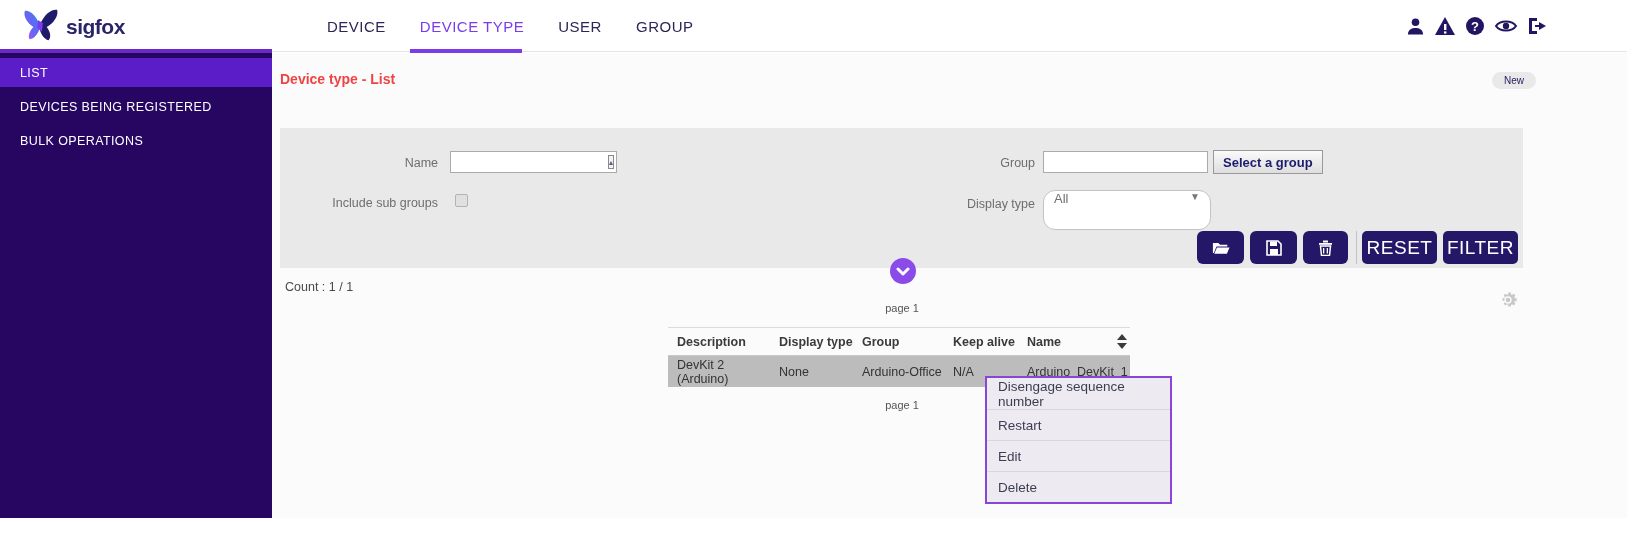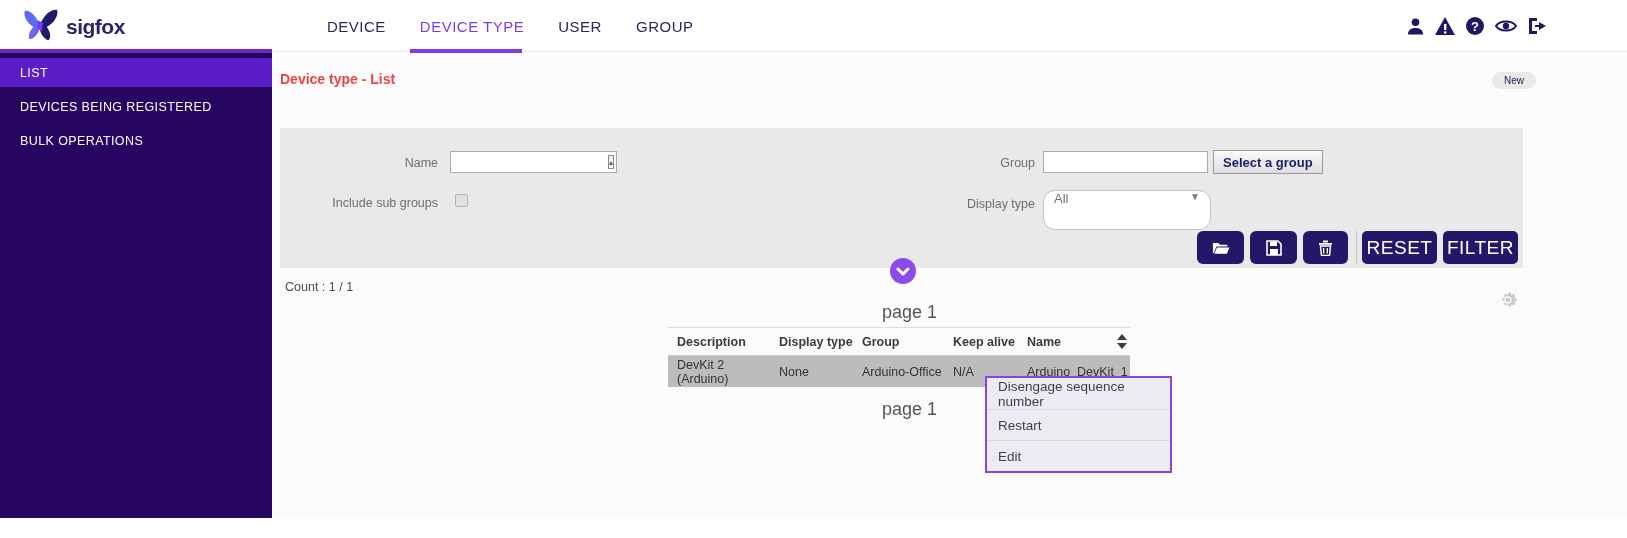--- a/index.html
+++ b/index.html
@@ -52,21 +52,21 @@
   .dark-btn { position:absolute; height:33px; background:#241768; border:none; border-radius:6px; color:#fff;
     display:flex; align-items:center; justify-content:center; cursor:pointer;
     font-family:"Liberation Sans",sans-serif; }
   .dark-btn.text { font-size:19px; letter-spacing:0.5px; border-radius:5px; }
   .v-divider { position:absolute; width:1px; height:33px; background:#c2c2c2; }
 
   .chevron-circle { position:absolute; left:890px; top:258px; width:26px; height:26px; border-radius:50%;
     background:#8a4be8; display:flex; align-items:center; justify-content:center; cursor:pointer; z-index:3; }
 
   .count-label { position:absolute; left:285px; top:280px; font-size:12.5px; color:#4a4a4a; }
-  .page-label { position:absolute; width:70px; text-align:right; font-size:18px; color:#555; }
+  .page-label { position:absolute; width:70px; text-align:center; font-size:11px; color:#555; }
   .gear { position:absolute; left:1497px; top:289px; cursor:pointer; }
 
   
   .dt-table { position:absolute; left:668px; top:327px; width:462px; font-size:12.5px; }
   .t-head { display:flex; align-items:center; height:29px; border-top:1px solid #dcdcdc;
     border-bottom:1px solid #c9c9c9; font-weight:bold; color:#3b3b3b; }
   .t-row { display:flex; align-items:center; height:31px; background:#bcbcbc; color:#333; cursor:pointer; }
   .c-desc { width:111px; padding-left:9px; } .c-disp { width:83px; } .c-group { width:91px; }
   .c-keep { width:74px; } .c-name { width:84px; }
   .sort-ctl { margin-left:6px; display:flex; flex-direction:column; gap:3px; cursor:pointer; }
@@ -233,13 +233,14 @@
     <span class="c-name">Arduino_DevKit_1</span>
   </div>
 </div>
 
 <div class="page-label" style="left:867px; top:399px;">page 1</div>
 
 <div class="ctx-menu">
   <div class="ctx-item">Disengage sequence number</div>
   <div class="ctx-item">Restart</div>
   <div class="ctx-item">Edit</div>
+  <div class="ctx-item">Delete</div>
 </div>
 
 </body></html>

